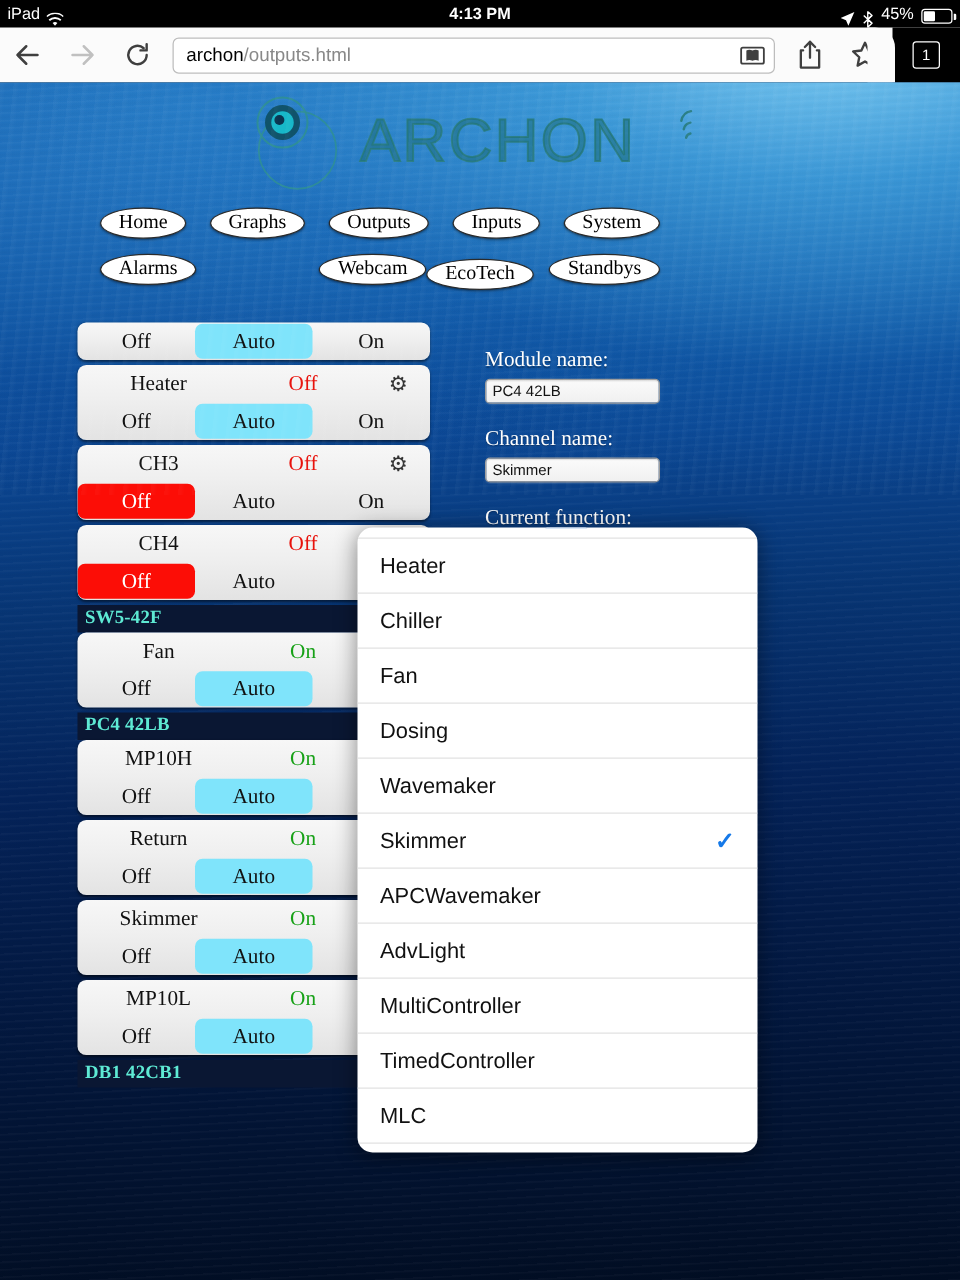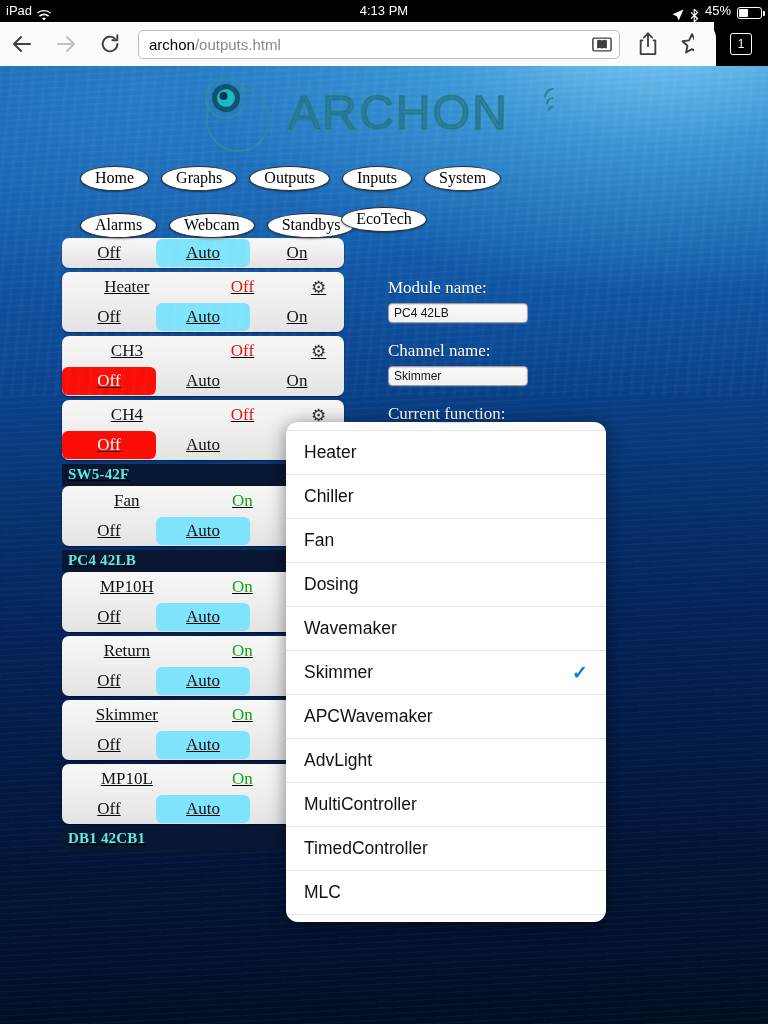--- a/index.html
+++ b/index.html
@@ -11,21 +11,21 @@
   }
 
   
   #status-bar {
     position: absolute; top: 0; left: 0;
     width: 768px; height: 22px;
     background: #000; color: #fff;
     font-size: 13px; line-height: 22px;
   }
   #status-bar .left { position: absolute; left: 6px; top: 0; display: flex; align-items: center; gap: 5px; }
-  #status-bar .center { position: absolute; left: 0; width: 768px; text-align: center; font-weight: 400; }
+  #status-bar .center { position: absolute; left: 0; width: 768px; text-align: center; font-weight: 700; }
   #status-bar .right { position: absolute; right: 6px; top: 0; display: flex; align-items: center; gap: 6px; }
   .wifi-icon { display:inline-block; width: 14px; height: 12px; position: relative; top: 2px; }
   .loc-icon { display:inline-block; width: 12px; height: 12px; position: relative; top: 1px; }
   .bt-icon { display:inline-block; width: 9px; height: 13px; position: relative; top: 2px; }
   .batt-pct { font-size: 13px; }
   .batt {
     display:inline-block; width: 25px; height: 12px;
     border: 1.2px solid #fff; border-radius: 3px;
     position: relative; top: 2px;
   }
@@ -127,21 +127,21 @@
   #logo {
     position: absolute; left: 0; top: 8px; width: 768px; height: 82px;
     display:flex; align-items:center; justify-content:center; gap: 6px;
   }
   #logo .mark { width: 88px; height: 78px; }
   #logo .word { width: 290px; height: 64px; }
 
   
   #nav {
     position: absolute; left: 0; top: 100px; width: 608px;
-    display:flex; flex-wrap: wrap; justify-content:flex-start; gap: 22px 12px;
+    display:flex; flex-wrap: wrap; justify-content:space-between; gap: 12px 12px;
     padding: 0 80px;
     z-index: 3;
   }
   .pill {
     background: #fff;
     border: 1.6px solid #2b2b2b;
     border-radius: 50% / 50%;
     padding: 2px 14px 3px;
     font-family: "Liberation Serif", serif;
     font-size: 16px;
@@ -150,23 +150,22 @@
     box-shadow: 0 1px 2px rgba(0,0,0,.45);
   }
   #nav-row2 {
     position: absolute; left:0; top: 141px; width: 768px;
     display:flex; justify-content:center;
     z-index: 3;
   }
 
   
   #outputs-list {
-    position: absolute; left: 62px; top: 172px;
+    position: absolute; left: 62px; top: 192px;
     width: 282px;
-    text-decoration: underline;
   }
   .module-header {
     background: #0a1733;
     color: #5eead4;
     font-family: "Liberation Serif", serif;
     font-weight: bold;
     font-size: 15px;
     padding: 2px 6px 3px;
     letter-spacing: .2px;
   }

